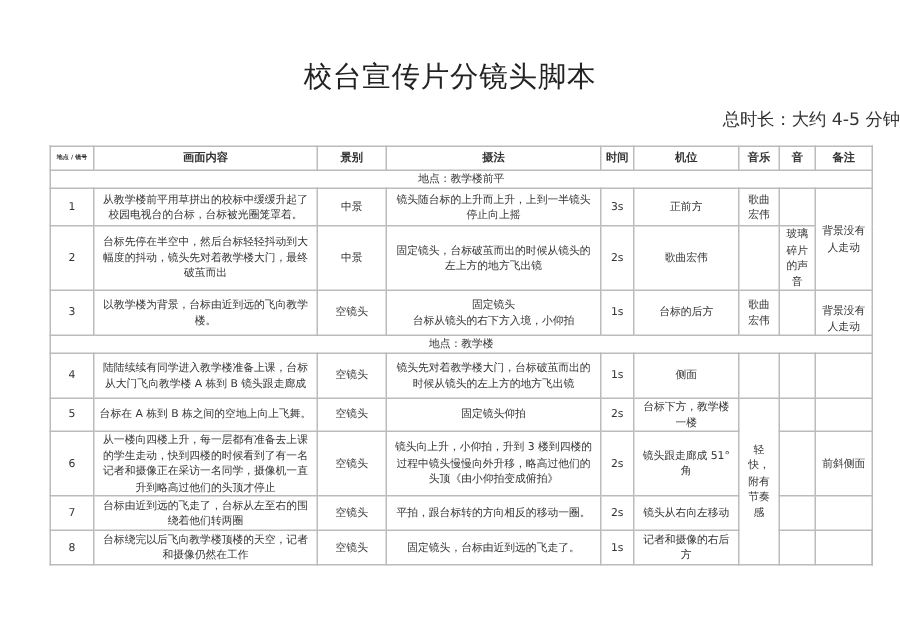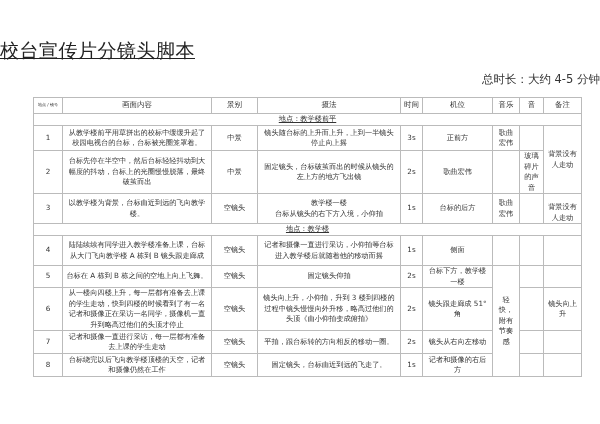--- a/index.html
+++ b/index.html
@@ -1,23 +1,23 @@
 <!DOCTYPE html>
 <html><head>
   <meta charset="utf-8">
   <style>
     html, body { margin:0; padding:0; background:#ffffff; }
     body { width:600px; height:424px; position:relative; overflow:hidden; font-family:"DejaVu Sans", sans-serif; color:#333; }
-    .title { position:absolute; top:38px; left:0; width:600px; text-align:left; font-size:19px; color:#222; letter-spacing:0.5px;text-decoration:underline; }
+    .title { position:absolute; top:38px; left:0; width:600px; text-align:center; font-size:19px; color:#222; letter-spacing:0.5px; }
     .subtitle { position:absolute; top:72px; left:0; width:600px; text-align:right; font-size:11.5px; color:#333; }
     table.script { position:absolute; top:97px; left:33px; border-collapse:collapse; table-layout:fixed; width:548px; }
     table.script td, table.script th { border:1px solid #bbb; font-size:7.2px; line-height:10.5px; text-align:center; vertical-align:middle; padding:0 3px; color:#333; font-weight:normal; overflow:hidden; }
-    table.script th { height:15px; font-size:7.5px; }
+    table.script th { height:15px; font-size:7.5px;font-weight:bold; }
     th.tiny { font-size:4px !important; color:#777; }
-    td.loc { text-align:left; height:11px; font-size:7.2px; padding-left:2px;text-decoration:underline; }
+    td.loc { text-align:left; height:11px; font-size:7.2px; padding-left:2px; }
     td.left { text-align:left; }
     .cut td { border-bottom:none; }
     .vert { padding:0 2px; }
   </style>
 </head>
 <body>
 
 <div class="title">校台宣传片分镜头脚本</div>
 <div class="subtitle">总时长：大约 4-5 分钟</div>
 
@@ -55,49 +55,49 @@
     <td>中景</td>
     <td>镜头随台标的上升而上升，上到一半镜头停止向上摇</td>
     <td>3s</td>
     <td>正前方</td>
     <td class="vert">歌曲宏伟</td>
     <td></td>
     <td rowspan="2">背景没有人走动</td>
   </tr>
   <tr style="height:40px">
     <td>2</td>
-    <td>台标先停在半空中，然后台标轻轻抖动到大幅度的抖动，台标上的光圈慢慢脱落，最终破茧而出</td>
+    <td>台标先停在半空中，然后台标轻轻抖动到大幅度的抖动，镜头先对着教学楼大门，最终破茧而出</td>
     <td>中景</td>
     <td>固定镜头，台标破茧而出的时候从镜头的左上方的地方飞出镜</td>
     <td>2s</td>
     <td>歌曲宏伟</td>
     <td class="vert"></td>
     <td class="vert">玻璃碎片的声音</td>
   </tr>
   <tr style="height:30px">
     <td>3</td>
     <td>以教学楼为背景，台标由近到远的飞向教学楼。</td>
     <td>空镜头</td>
-    <td style="white-space:pre-line">教学楼一楼
+    <td style="white-space:pre-line">固定镜头
 台标从镜头的右下方入境，小仰拍</td>
     <td>1s</td>
     <td>台标的后方</td>
     <td class="vert">歌曲宏伟</td>
     <td></td>
     <td style="vertical-align:bottom">背景没有人走动</td>
   </tr>
 
   <tr>
     <td colspan="9" class="loc">地点：教学楼</td>
   </tr>
   <tr style="height:30px">
     <td>4</td>
     <td>陆陆续续有同学进入教学楼准备上课，台标从大门飞向教学楼 A 栋到 B 镜头跟走廊成</td>
     <td>空镜头</td>
-    <td>记者和摄像一直进行采访，小仰拍等台标进入教学楼后就随着他的移动而摇</td>
+    <td>镜头先对着教学楼大门，台标破茧而出的时候从镜头的左上方的地方飞出镜</td>
     <td>1s</td>
     <td>侧面</td>
     <td></td>
     <td></td>
     <td></td>
   </tr>
   <tr style="height:18px">
     <td>5</td>
     <td>台标在 A 栋到 B 栋之间的空地上向上飞舞。</td>
     <td>空镜头</td>
@@ -109,25 +109,25 @@
     <td></td>
   </tr>
   <tr style="height:40px">
     <td>6</td>
     <td>从一楼向四楼上升，每一层都有准备去上课的学生走动，快到四楼的时候看到了有一名记者和摄像正在采访一名同学，摄像机一直升到略高过他们的头顶才停止</td>
     <td>空镜头</td>
     <td>镜头向上升，小仰拍，升到 3 楼到四楼的过程中镜头慢慢向外升移，略高过他们的头顶《由小仰拍变成俯拍》</td>
     <td>2s</td>
     <td>镜头跟走廊成 51° 角</td>
     <td></td>
-    <td>镜头向上升</td>
+    <td>前斜侧面</td>
   </tr>
   <tr style="height:23px">
     <td>7</td>
-    <td>记者和摄像一直进行采访，每一层都有准备去上课的学生走动</td>
+    <td>台标由近到远的飞走了，台标从左至右的围绕着他们转两圈</td>
     <td>空镜头</td>
     <td>平拍，跟台标转的方向相反的移动一圈。</td>
     <td>2s</td>
     <td>镜头从右向左移动</td>
     <td></td>
     <td></td>
   </tr>
   <tr class="cut" style="height:23px">
     <td>8</td>
     <td>台标绕完以后飞向教学楼顶楼的天空，记者和摄像仍然在工作</td>

